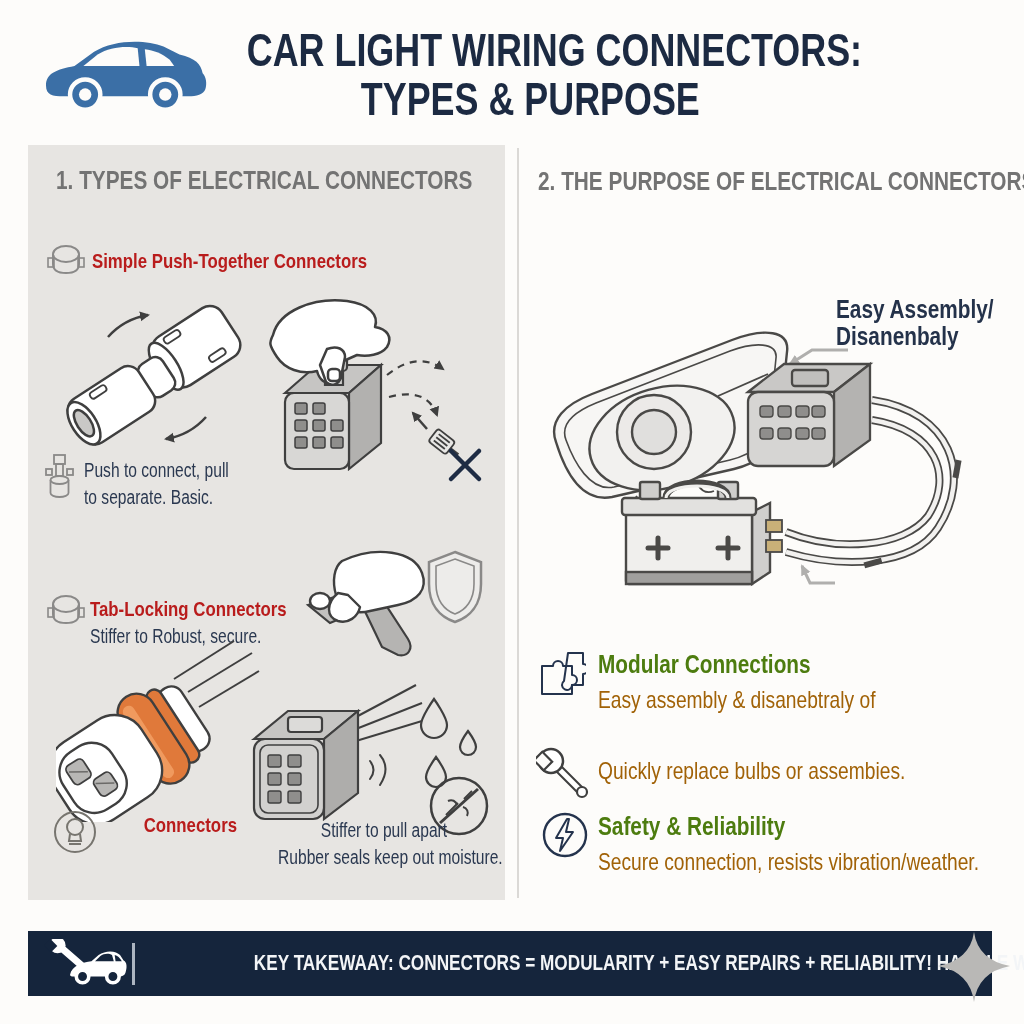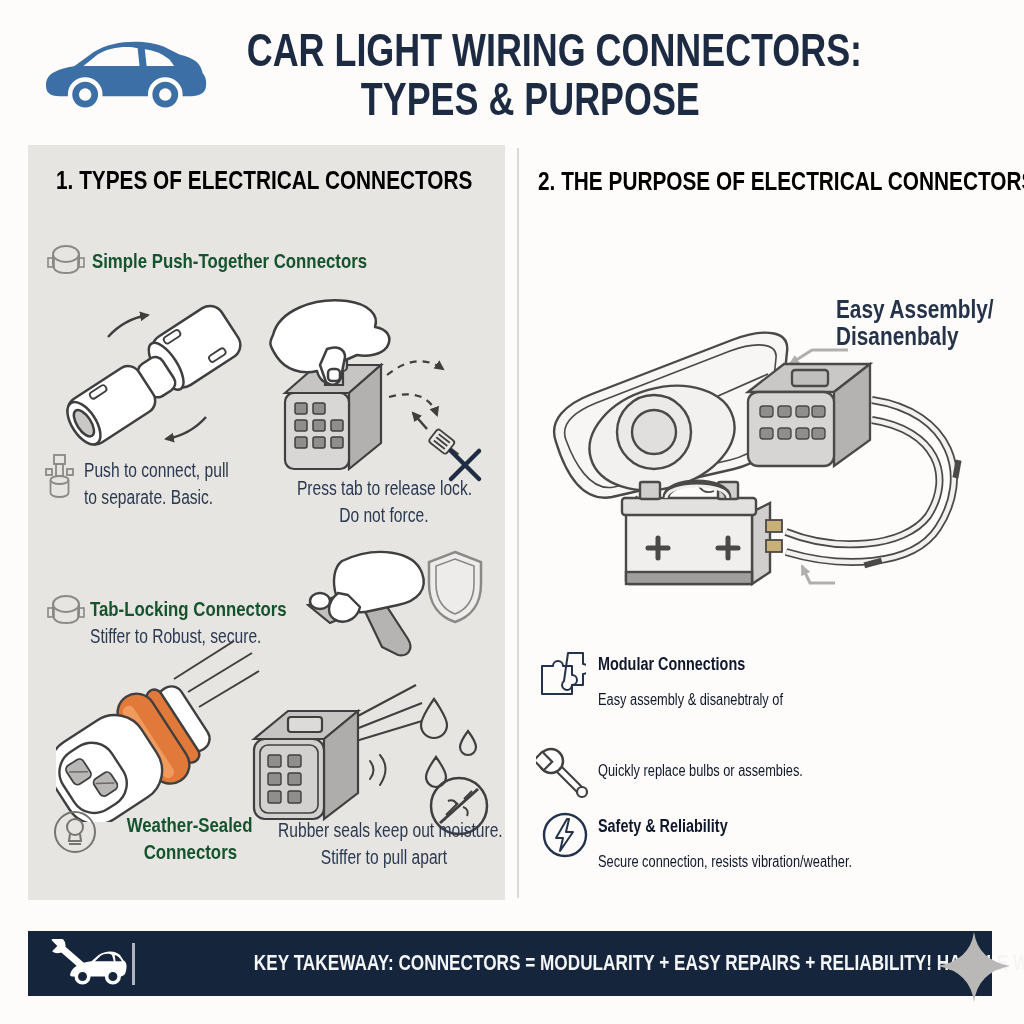--- a/index.html
+++ b/index.html
@@ -2,26 +2,26 @@
 <html><head>
 <meta charset="utf-8">
 <style>
   html,body{margin:0;padding:0;background:#fdfcfa;font-family:"Liberation Sans",sans-serif;color:#24324a;}
   .canvas{position:relative;width:1024px;height:1024px;background:#fdfcfa;overflow:hidden;padding-left:36px;}
   .abs{position:absolute;}
   .t1{font-size:46px;font-weight:700;color:#1c2a42;line-height:49px;}
   .condT{display:inline-block;transform:scaleX(.78);transform-origin:50% 0;white-space:nowrap;}
   .condL{display:inline-block;transform:scaleX(.8);transform-origin:0 0;white-space:nowrap;}
   .condC{display:inline-block;transform:scaleX(.8);transform-origin:50% 0;white-space:nowrap;}
-  .h2{font-size:26px;font-weight:700;color:#000000;line-height:30px;}
-  .sub{font-size:21px;font-weight:700;color:#14532d;line-height:27px;}
+  .h2{font-size:26px;font-weight:700;color:#737373;line-height:30px;}
+  .sub{font-size:21px;font-weight:700;color:#b91c1c;line-height:27px;}
   .body{font-size:19.5px;font-weight:400;color:#2a3850;line-height:27px;}
   .callout{font-size:26px;font-weight:700;color:#24324a;line-height:27px;}
-  .ptitle{font-size:18px;font-weight:700;color:#0f172a;line-height:28px;}
-  .pbody{font-size:16px;font-weight:400;color:#0f172a;line-height:27px;}
+  .ptitle{font-size:26px;font-weight:700;color:#4d7c0f;line-height:28px;}
+  .pbody{font-size:24px;font-weight:400;color:#a16207;line-height:27px;}
   .center{text-align:center;}
   .footerbar{background:#15253c;}
   .ftext{font-size:21.5px;font-weight:700;color:#f3f5f7;line-height:26px;}
   .vline{width:3px;background:#c7cfd8;opacity:.85;}
   .divider{width:2px;background:#dbd9d6;}
 </style>
 </head>
 <body>
 
 <div class="canvas">
@@ -126,24 +126,20 @@
           <rect x="25" y="16" width="6" height="6"></rect>
         <ellipse cx="17.5" cy="27" rx="9" ry="4"></ellipse>
         <path d="M8.5,27 V40 a9,4 0 0 0 18,0 V27"></path>
       </g>
     </svg>
     <div class="abs body" style="left:56px;top:312px">
       <div><span class="condL">Push to connect, pull</span></div>
       <div><span class="condL">to separate. Basic.</span></div>
     </div>
 
-    <div class="abs body center" style="left:222px;top:330px;width:268px">
-      <div><span class="condC">Press tab to release lock.</span></div>
-      <div><span class="condC">Do not force.</span></div>
-    </div>
 
     <svg class="abs" style="left:18px;top:448px" width="40" height="36" viewBox="0 0 40 36">
       <ellipse cx="20" cy="11" rx="13" ry="8" fill="none" stroke="#8a8988" stroke-width="2"></ellipse>
       <path d="M7,11 L7,21 C7,27 12,30 20,30 C28,30 33,27 33,21 L33,11" fill="none" stroke="#8a8988" stroke-width="2"></path>
       <rect x="2" y="15" width="6" height="9" fill="none" stroke="#8a8988" stroke-width="1.6"></rect>
       <rect x="32" y="15" width="6" height="9" fill="none" stroke="#8a8988" stroke-width="1.6"></rect>
     </svg>
     <div class="abs sub" style="left:62px;top:450px"><span class="condL">Tab-Locking Connectors</span></div>
     <div class="abs body" style="left:62px;top:478px"><span class="condL">Stiffer to Robust, secure.</span></div>
 
@@ -237,26 +233,25 @@
       <line x1="14" y1="50" x2="52" y2="16" stroke="#3f3f3f" stroke-width="3"></line>
     </svg>
 
     <svg class="abs" style="left:24px;top:664px" width="46" height="46" viewBox="0 0 46 46">
       <circle cx="23" cy="23" r="20" fill="none" stroke="#77756f" stroke-width="2"></circle>
       <circle cx="23" cy="18" r="8" fill="none" stroke="#77756f" stroke-width="2"></circle>
       <path d="M18,25 L17,32 h12 l-1,-7" fill="none" stroke="#77756f" stroke-width="2"></path>
       <line x1="17" y1="35" x2="29" y2="35" stroke="#77756f" stroke-width="2"></line>
     </svg>
     <div class="abs sub center" style="left:62px;top:666px;width:200px">
-      <div><span class="condC">Weather-Sealed</span></div>
       <div><span class="condC">Connectors</span></div>
     </div>
     <div class="abs body center" style="left:222px;top:672px;width:268px">
+      <div><span class="condC">Stiffer to pull apart</span></div>
       <div><span class="condC">Rubber seals keep out moisture.</span></div>
-      <div><span class="condC">Stiffer to pull apart</span></div>
     </div>
   </section>
 
   <div class="abs divider" style="left:517px;top:148px;height:750px"></div>
 
   <section class="abs" style="left:520px;top:145px;width:504px;height:755px">
 
     <div class="abs h2" style="left:18px;top:21px"><span class="condL">2. THE PURPOSE OF ELECTRICAL CONNECTORS</span></div>
 
     <div class="abs callout" style="left:316px;top:151px">

